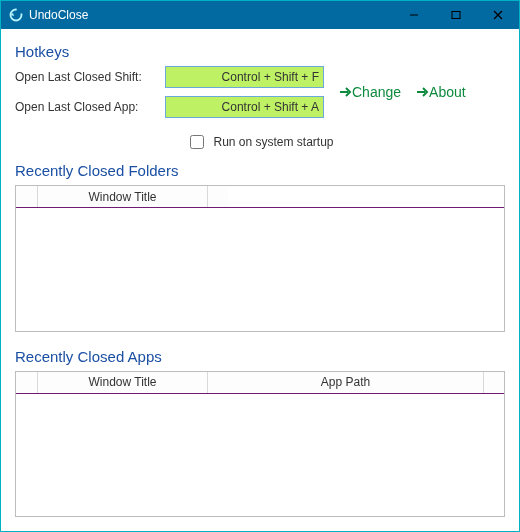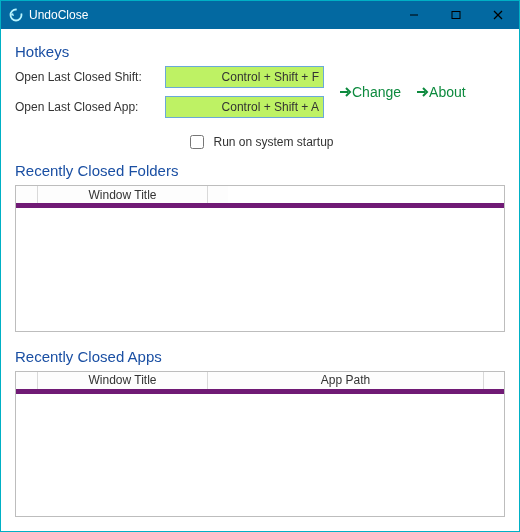--- a/index.html
+++ b/index.html
@@ -96,21 +96,21 @@
     flex: 1;
     min-height: 120px;
     margin-bottom: 14px;
     overflow: hidden;
     background: #fff;
   }
   .thead {
     display: flex;
     height: 22px;
     background: #fff;
-    border-bottom: 5px solid #701a75;
+    border-bottom: 1px solid #701a75;
   }
   .th {
     display: flex;
     align-items: center;
     justify-content: center;
     font-size: 12px;
     color: #333;
     border-right: 1px solid #d9d9d9;
     background: #fdfdfd;
   }

